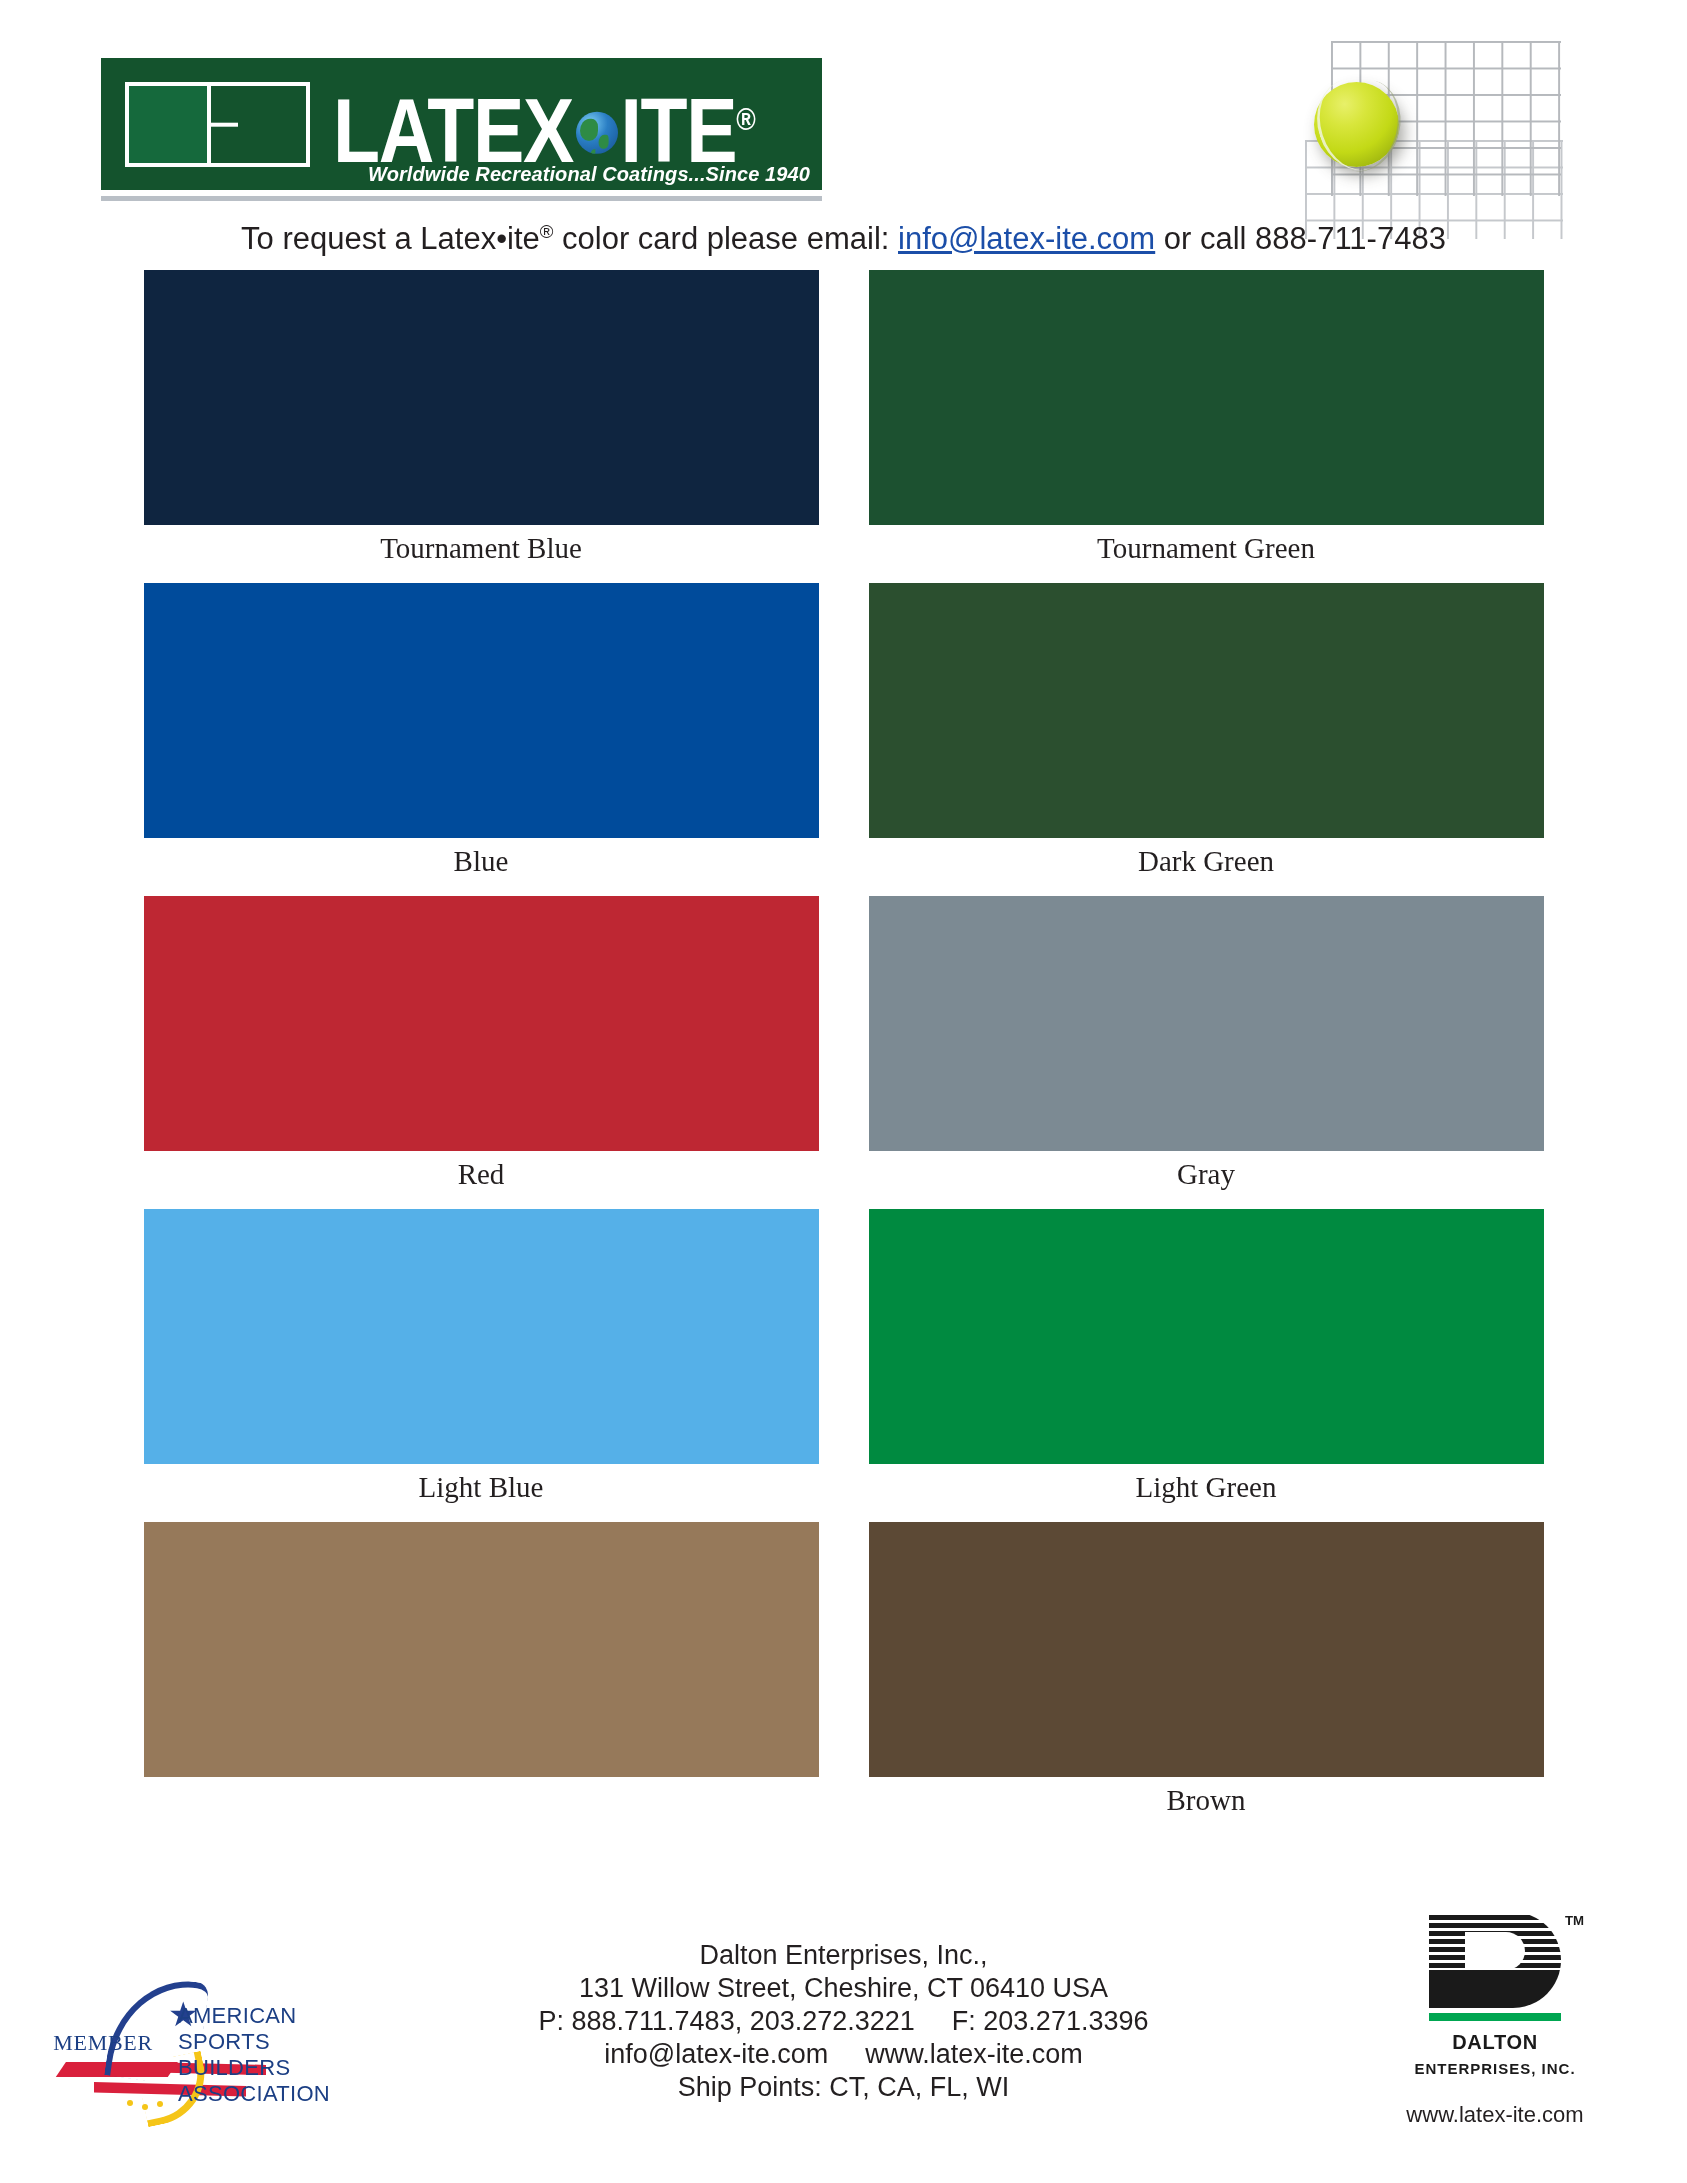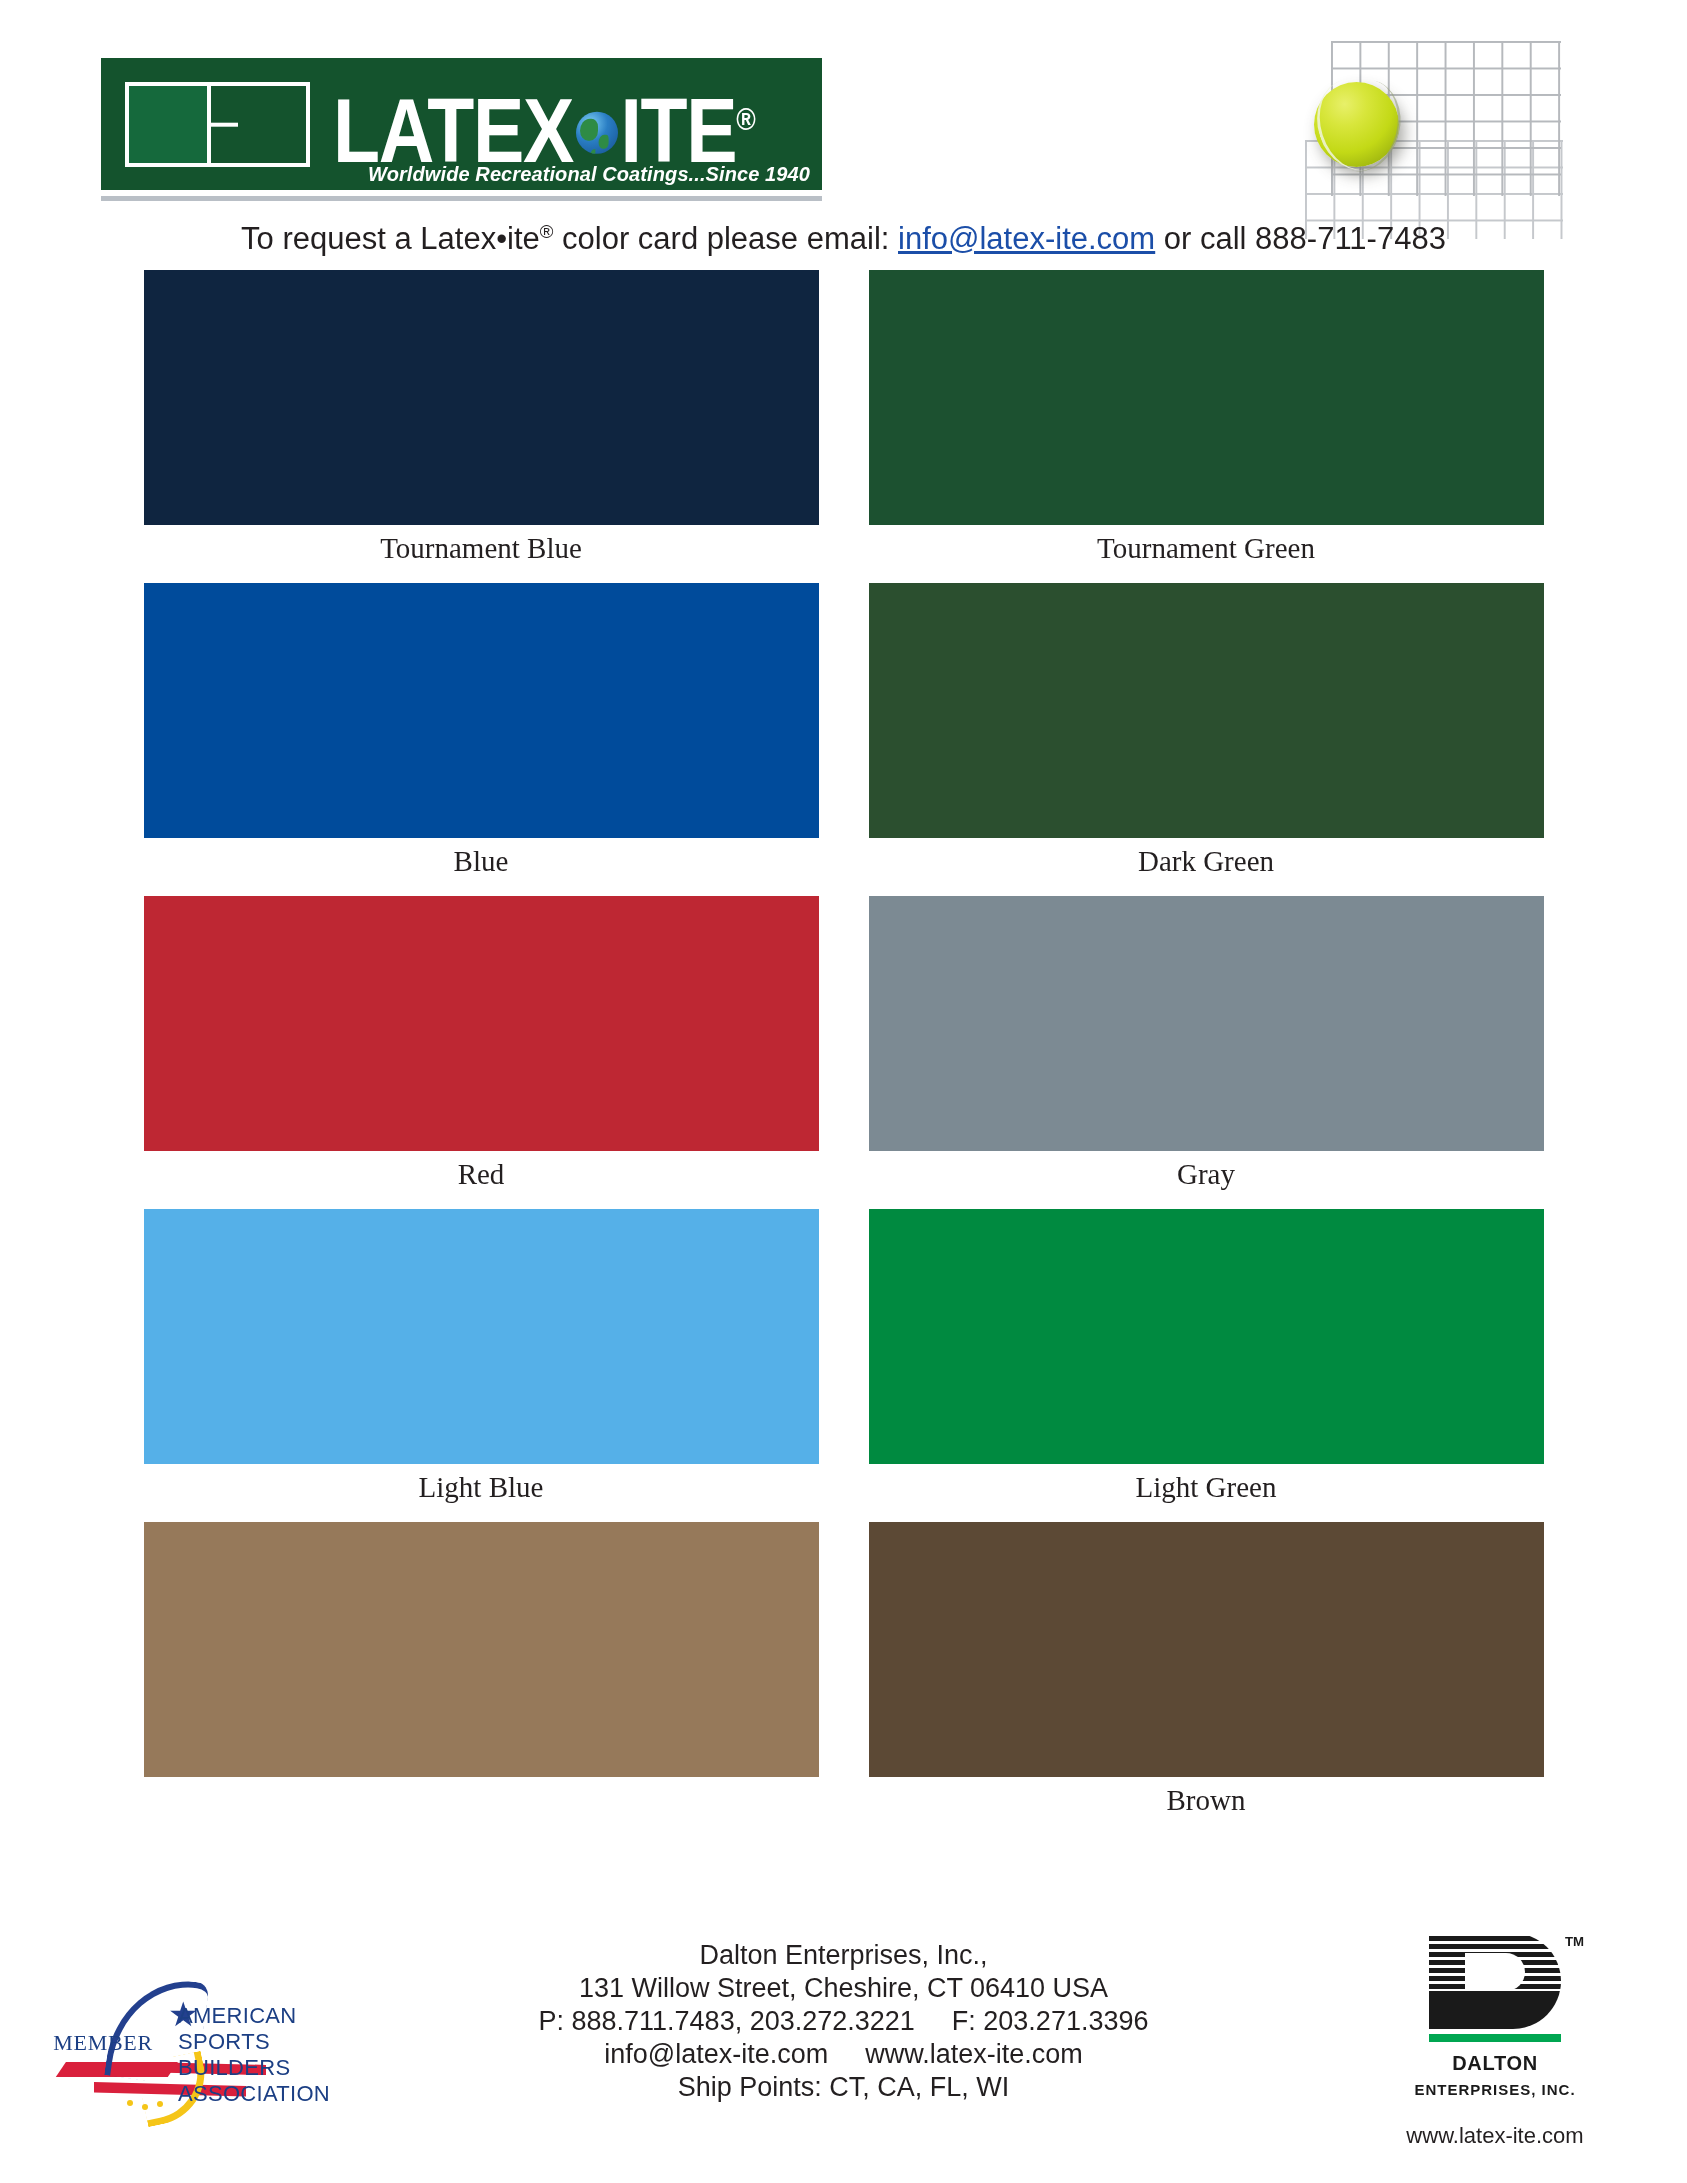--- a/index.html
+++ b/index.html
@@ -348,21 +348,21 @@
     line-height: 33px;
     color: #231f20;
   }
   .footer-address .pf-row span { display: inline-block; }
   .gap-wide { display: inline-block; width: 37px; }
 
   
   .dalton {
     position: absolute;
     left: 1396px;
-    top: 28px;
+    top: 7px;
     width: 198px;
     height: 198px;
   }
   .dalton-d {
     position: relative;
     width: 132px;
     height: 96px;
     margin: 0 auto;
   }
   .dalton-d-solid {

